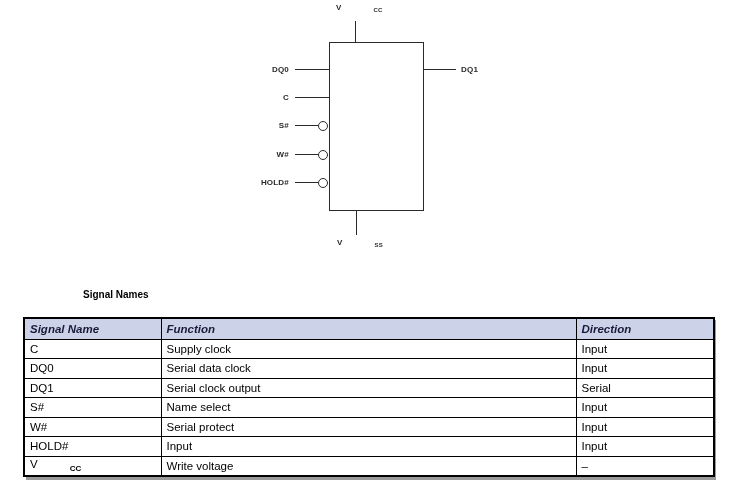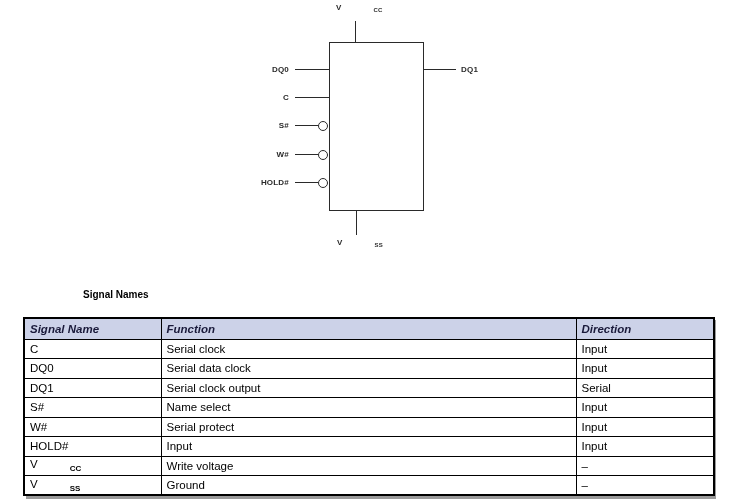--- a/index.html
+++ b/index.html
@@ -104,21 +104,21 @@
       <thead>
         <tr>
           <th>Signal Name</th>
           <th>Function</th>
           <th>Direction</th>
         </tr>
       </thead>
       <tbody>
         <tr>
           <td>C</td>
-          <td>Serial clock</td>
+          <td>Supply clock</td>
           <td>Input</td>
         </tr>
         <tr>
           <td>DQ0</td>
           <td>Serial data clock</td>
           <td>Input</td>
         </tr>
         <tr>
           <td>DQ1</td>
           <td>Serial clock output</td>
@@ -137,22 +137,17 @@
         <tr>
           <td>HOLD#</td>
           <td>Input</td>
           <td>Input</td>
         </tr>
         <tr>
           <td><span>V</span><span class="tbl-sub">CC</span></td>
           <td>Write voltage</td>
           <td>–</td>
         </tr>
-        <tr>
-          <td><span>V</span><span class="tbl-sub">SS</span></td>
-          <td>Ground</td>
-          <td>–</td>
-        </tr>
       </tbody>
     </table>
   </div>
 
 </div>
 
 </body></html>

